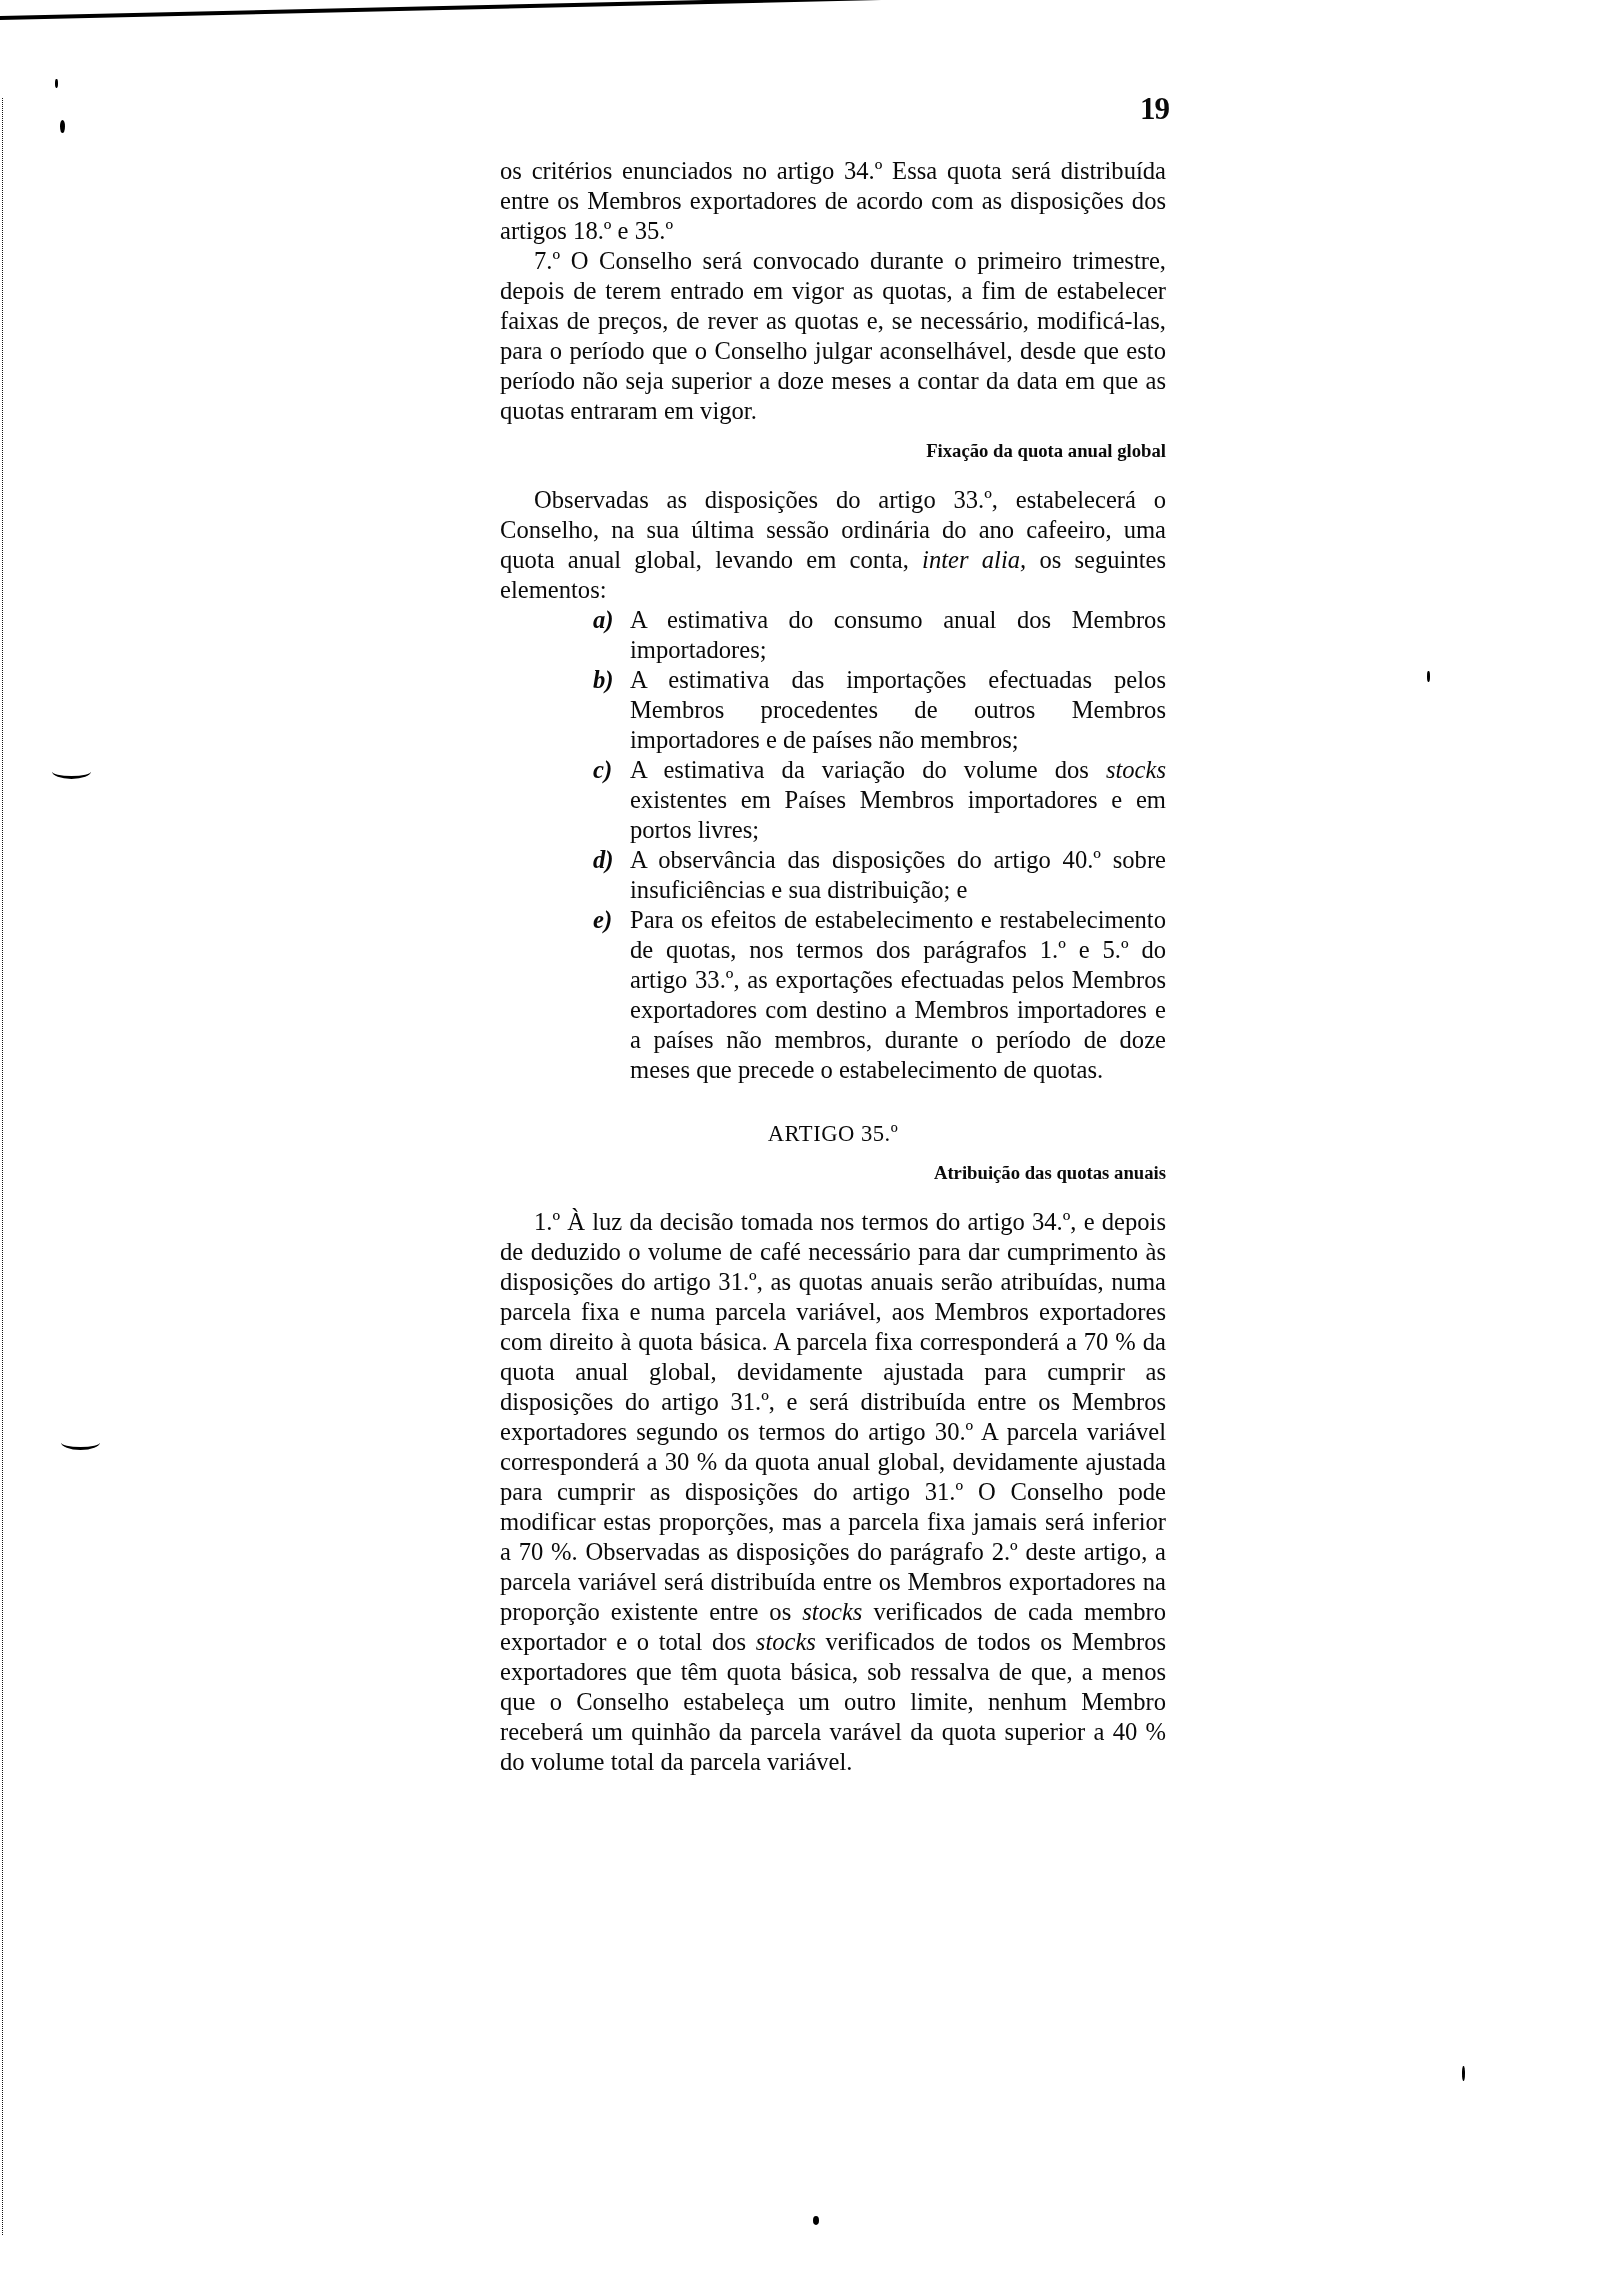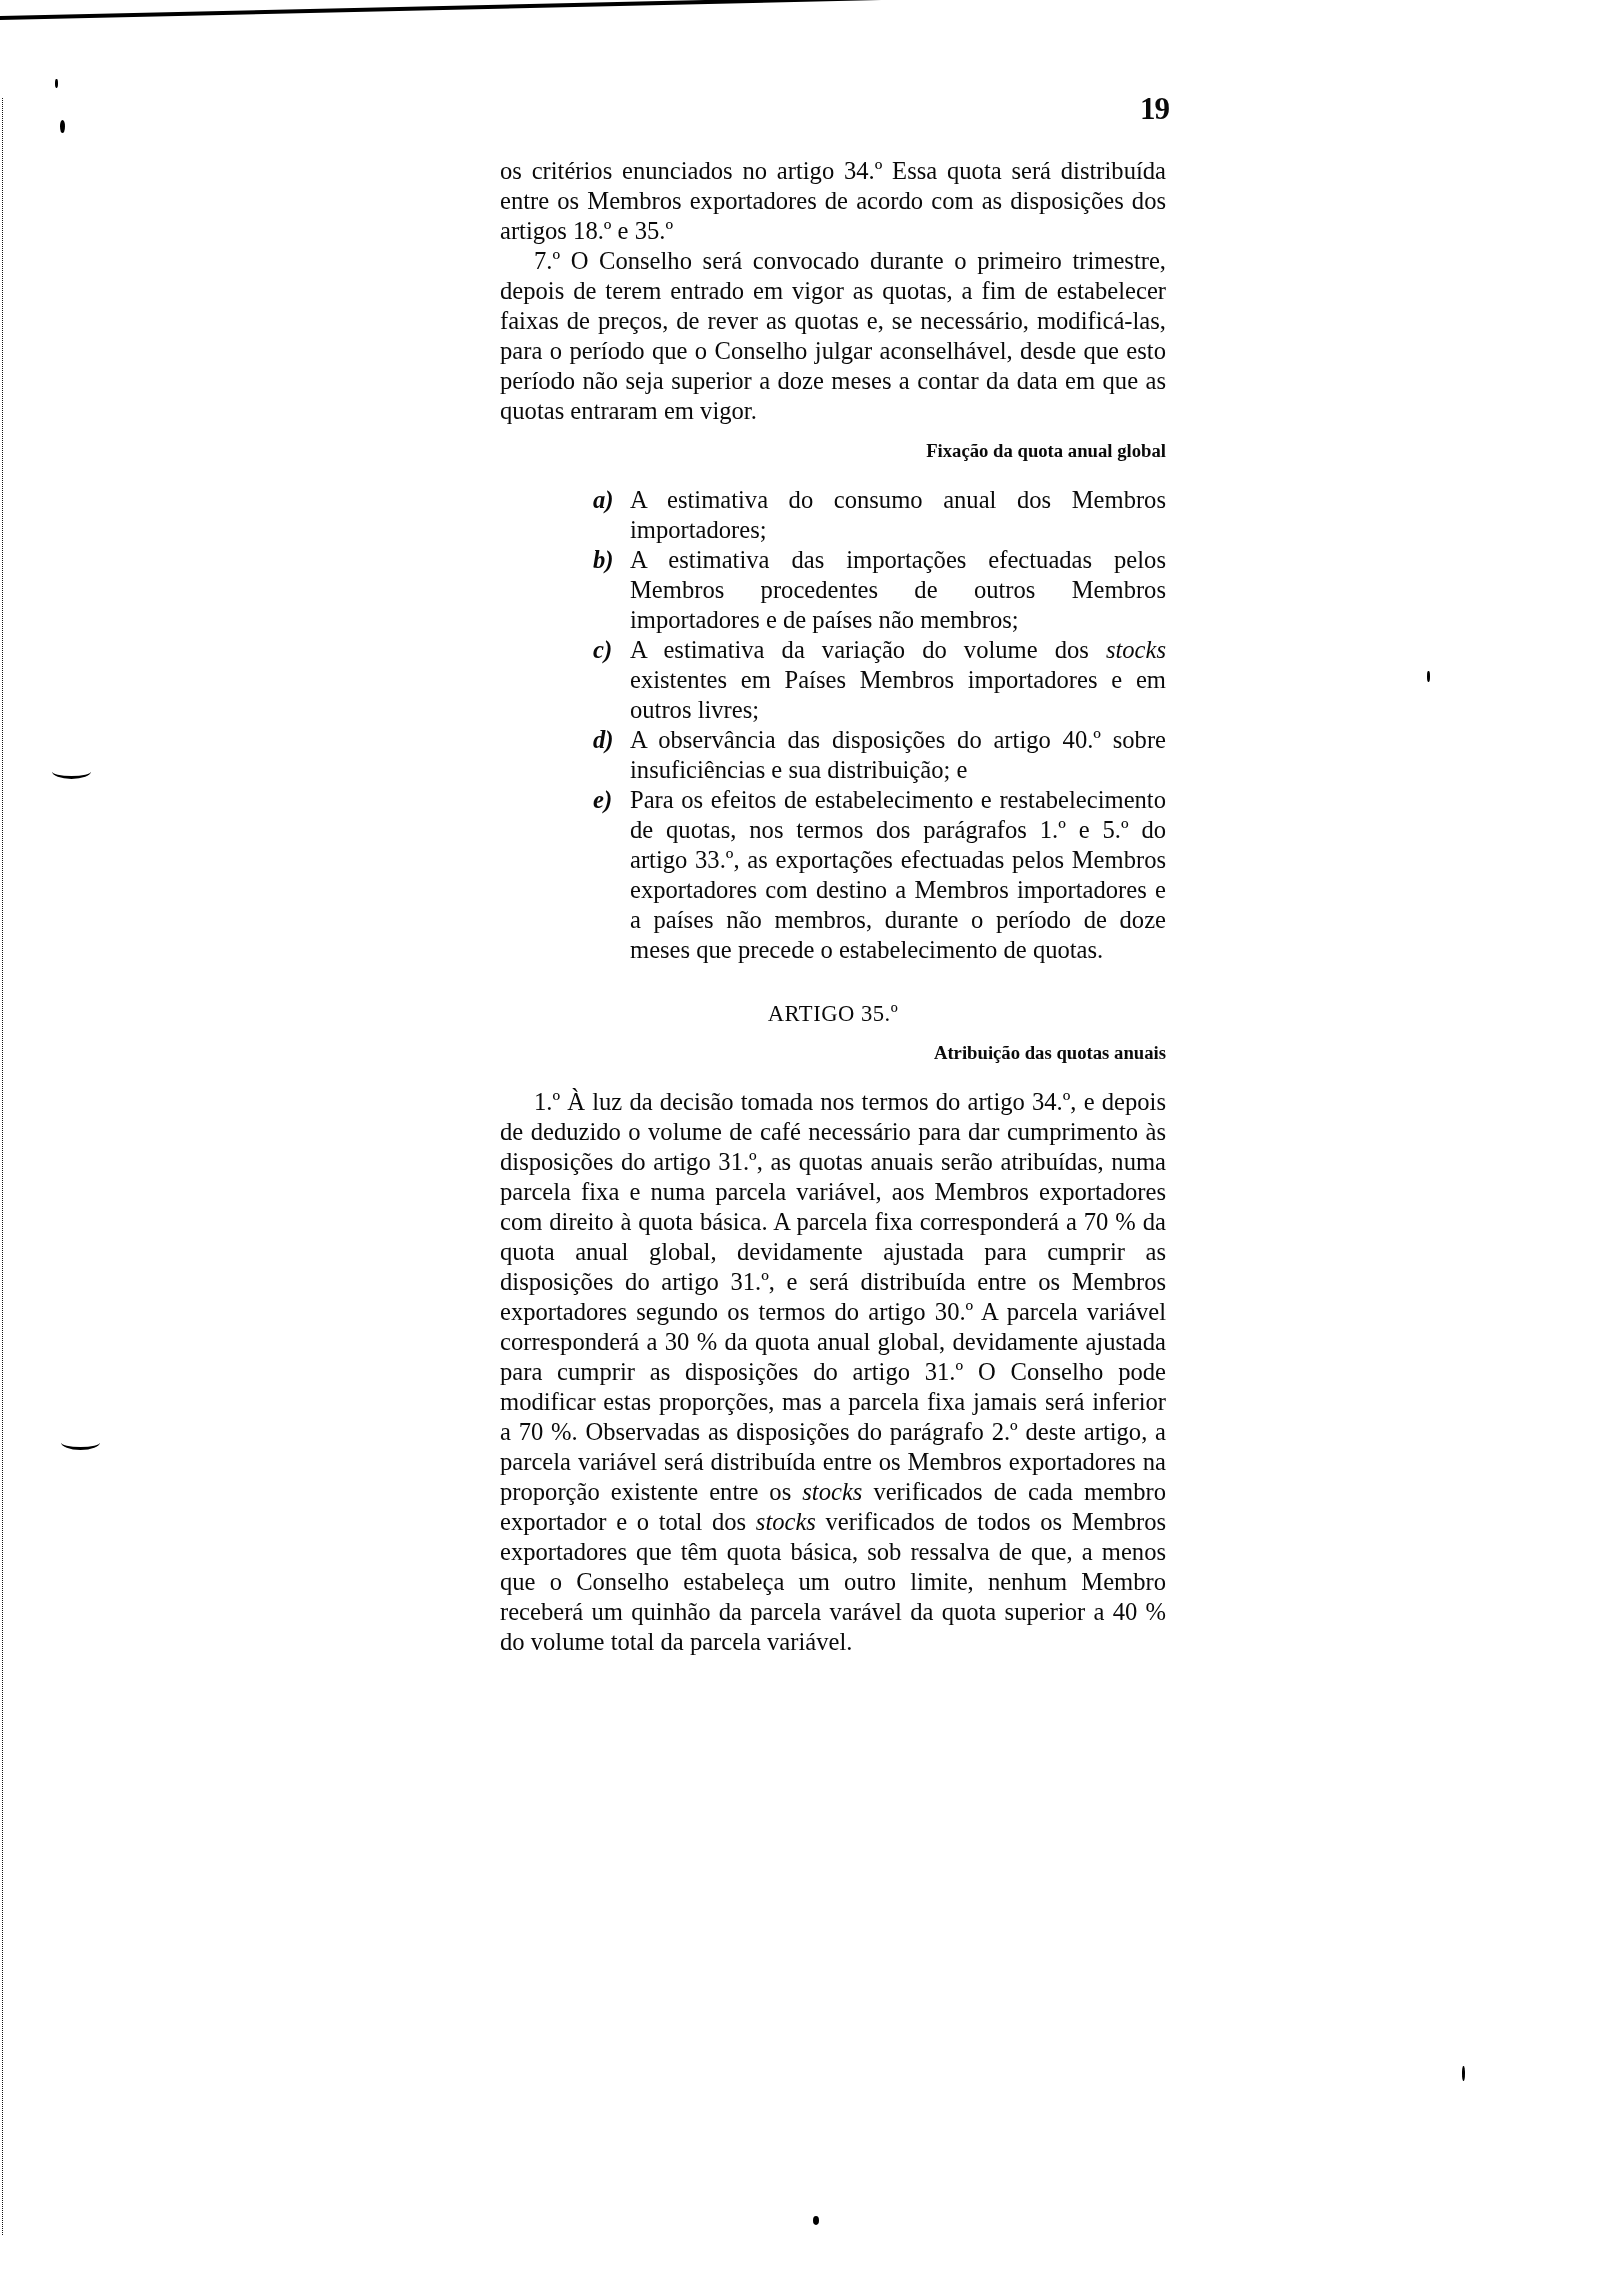--- a/index.html
+++ b/index.html
@@ -123,25 +123,26 @@
 <div class="page-number">19</div>
 
 <div class="text-column">
 
   <p class="para">os critérios enunciados no artigo 34.º Essa quota será distribuída entre os Membros exportadores de acordo com as disposições dos artigos 18.º e 35.º</p>
 
   <p class="para indent"><span>7.º</span> <span>O Conselho será convocado durante o primeiro trimestre, depois de terem entrado em vigor as quotas, a fim de estabelecer faixas de preços, de rever as quotas e, se necessário, modificá-las, para o período que o Conselho julgar aconselhável, desde que esto período não seja superior a doze meses a contar da data em que as quotas entraram em vigor.</span></p>
 
   <div class="article-subtitle">Fixação da quota anual global</div>
 
+  <p class="para indent"><span>Observadas as disposições do artigo 33.º, estabelecerá o Conselho, na sua última sessão ordinária do ano cafeeiro, uma quota anual global, levando em conta, </span><span class="ital">inter alia,</span><span> os seguintes elementos:</span></p>
 
   <ul class="list">
     <li class="list-item"><span class="marker">a)</span><span>A estimativa do consumo anual dos Membros importadores;</span></li>
     <li class="list-item"><span class="marker">b)</span><span>A estimativa das importações efectuadas pelos Membros procedentes de outros Membros importadores e de países não membros;</span></li>
-    <li class="list-item"><span class="marker">c)</span><span>A estimativa da variação do volume dos </span><span class="ital">stocks</span><span> existentes em Países Membros importadores e em outros livres;</span></li>
+    <li class="list-item"><span class="marker">c)</span><span>A estimativa da variação do volume dos </span><span class="ital">stocks</span><span> existentes em Países Membros importadores e em portos livres;</span></li>
     <li class="list-item"><span class="marker">d)</span><span>A observância das disposições do artigo 40.º sobre insuficiências e sua distribuição; e</span></li>
     <li class="list-item"><span class="marker">e)</span><span>Para os efeitos de estabelecimento e restabelecimento de quotas, nos termos dos parágrafos 1.º e 5.º do artigo 33.º, as exportações efectuadas pelos Membros exportadores com destino a Membros importadores e a países não membros, durante o período de doze meses que precede o estabelecimento de quotas.</span></li>
   </ul>
 
   <div class="article-heading" style="margin-top:34px;">ARTIGO 35.º</div>
   <div class="article-subtitle">Atribuição das quotas anuais</div>
 
   <p class="para indent"><span>1.º</span> <span>À luz da decisão tomada nos termos do artigo 34.º, e depois de deduzido o volume de café necessário para dar cumprimento às disposições do artigo 31.º, as quotas anuais serão atribuídas, numa parcela fixa e numa parcela variável, aos Membros exportadores com direito à quota básica. A parcela fixa corresponderá a 70 % da quota anual global, devidamente ajustada para cumprir as disposições do artigo 31.º, e será distribuída entre os Membros exportadores segundo os termos do artigo 30.º A parcela variável corresponderá a 30 % da quota anual global, devidamente ajustada para cumprir as disposições do artigo 31.º O Conselho pode modificar estas proporções, mas a parcela fixa jamais será inferior a 70 %. Observadas as disposições do parágrafo 2.º deste artigo, a parcela variável será distribuída entre os Membros exportadores na proporção existente entre os </span><span class="ital">stocks</span><span> verificados de cada membro exportador e o total dos </span><span class="ital">stocks</span><span> verificados de todos os Membros exportadores que têm quota básica, sob ressalva de que, a menos que o Conselho estabeleça um outro limite, nenhum Membro receberá um quinhão da parcela varável da quota superior a 40 % do volume total da parcela variável.</span></p>
 
 </div>

